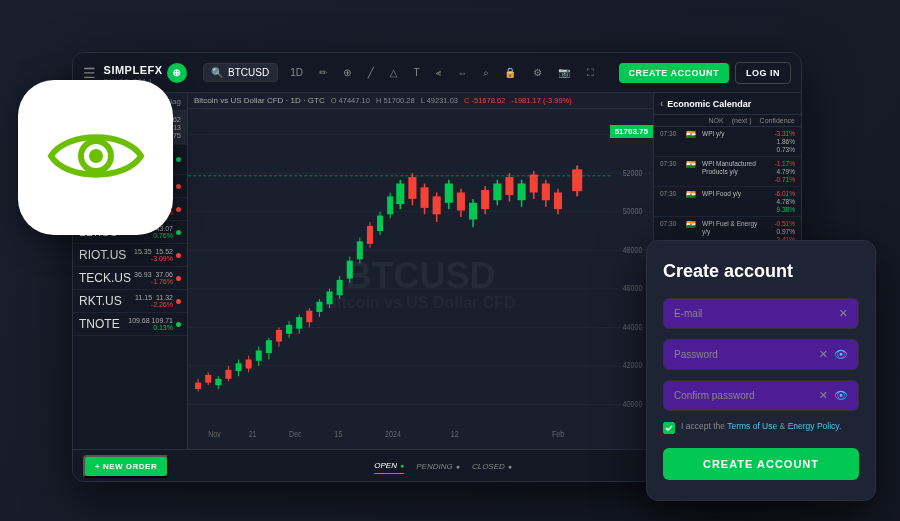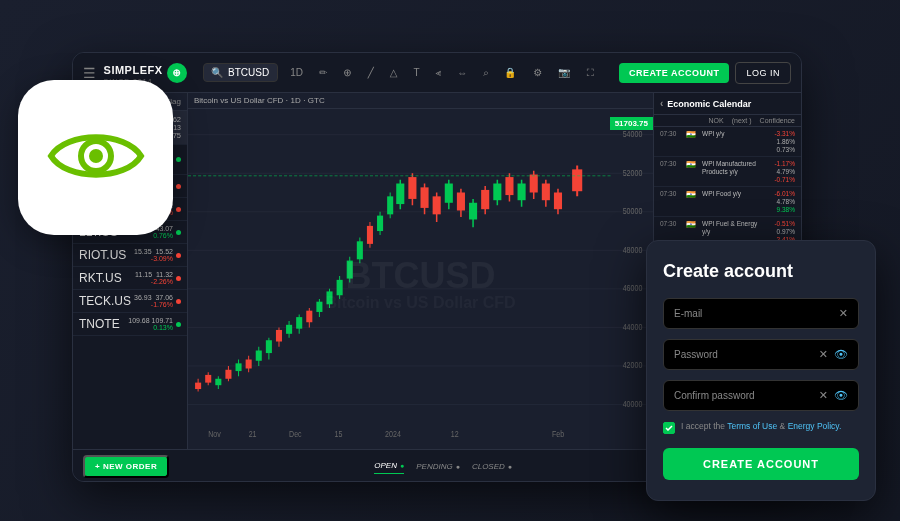--- a/index.html
+++ b/index.html
@@ -161,21 +161,21 @@
       cursor: pointer;
       text-transform: uppercase;
       letter-spacing: 0.5px;
       border: none;
     }
 
     .btn-log-in {
       background: transparent;
       color: white;
       font-size: 9px;
-      font-weight: 400;
+      font-weight: 700;
       padding: 5px 10px;
       border-radius: 4px;
       cursor: pointer;
       text-transform: uppercase;
       letter-spacing: 0.5px;
       border: 1px solid #444;
     }
 
     
     .chart-wrapper {
@@ -446,21 +446,21 @@
       font-weight: 700;
       color: white;
       margin-bottom: 16px;
     }
 
     .form-field {
       margin-bottom: 10px;
     }
 
     .field-input-wrapper {
-      background: #000000;
+      background: #4c1d95;
       border: 1px solid #333;
       border-radius: 6px;
       display: flex;
       align-items: center;
       padding: 8px 10px;
       gap: 6px;
     }
 
     .field-input-wrapper input {
       background: transparent;
@@ -660,64 +660,71 @@
           </div>
           <div style="text-align:right">
             <div style="font-size:7px;color:#aaa">15.35&nbsp;&nbsp;15.52</div>
             <div style="font-size:7px;color:#f44336">-3.09%</div>
           </div>
           <div class="inst-dot red"></div>
         </div>
 
         <div class="instrument-row">
           <div style="flex:1">
+            <div class="inst-name">TECK.US</div>
+          </div>
+          <div style="text-align:right">
+            <div style="font-size:7px;color:#aaa">36.93&nbsp;&nbsp;37.06</div>
+            <div style="font-size:7px;color:#f44336">-1.76%</div>
+          </div>
+          <div class="inst-dot red"></div>
+        </div>
+
+        <div class="instrument-row">
+          <div style="flex:1">
             <div class="inst-name">RKT.US</div>
           </div>
           <div style="text-align:right">
             <div style="font-size:7px;color:#aaa">11.15&nbsp;&nbsp;11.32</div>
             <div style="font-size:7px;color:#f44336">-2.26%</div>
           </div>
           <div class="inst-dot red"></div>
         </div>
 
         <div class="instrument-row">
           <div style="flex:1">
-            <div class="inst-name">TECK.US</div>
-          </div>
-          <div style="text-align:right">
-            <div style="font-size:7px;color:#aaa">36.93&nbsp;&nbsp;37.06</div>
-            <div style="font-size:7px;color:#f44336">-1.76%</div>
-          </div>
-          <div class="inst-dot red"></div>
-        </div>
-
-        <div class="instrument-row">
-          <div style="flex:1">
             <div class="inst-name">TNOTE</div>
           </div>
           <div style="text-align:right">
             <div style="font-size:7px;color:#aaa">109.68&nbsp;109.71</div>
             <div style="font-size:7px;color:#00c853">0.13%</div>
           </div>
           <div class="inst-dot green"></div>
         </div>
       </div>
 
       <div class="chart-area">
         <div class="chart-top-bar">
           <span class="chart-symbol-info">Bitcoin vs US Dollar CFD · 1D · GTC</span>
+          <div class="chart-price-info">
+            <span>O <span>47447.10</span></span>
+            <span>H <span>51700.28</span></span>
+            <span>L <span>49231.03</span></span>
+            <span class="down">C <span>-51678.62</span></span>
+            <span class="down"><span>-1981.17</span> <span>(-3.99%)</span></span>
+          </div>
         </div>
 
         <div class="chart-canvas">
           
           <div class="chart-watermark">BTCUSD</div>
           <div class="chart-watermark-sub">Bitcoin vs US Dollar CFD</div>
 
           
-          <div style="position:absolute;right:0;top:8px;background:#00c853;color:white;font-size:8px;padding:2px 5px;font-weight:700">51703.75</div>
+          <div style="position:absolute;right:0;top:16px;background:#00c853;color:white;font-size:8px;padding:2px 5px;font-weight:700">51703.75</div>
 
           
           <svg class="chart-svg" viewBox="0 0 460 260" preserveAspectRatio="none" xmlns="http://www.w3.org/2000/svg">
 
             <line x1="0" y1="20" x2="460" y2="20" stroke="#2a3040" stroke-width="0.5"></line>
             <line x1="0" y1="50" x2="460" y2="50" stroke="#2a3040" stroke-width="0.5"></line>
             <line x1="0" y1="80" x2="460" y2="80" stroke="#2a3040" stroke-width="0.5"></line>
             <line x1="0" y1="110" x2="460" y2="110" stroke="#2a3040" stroke-width="0.5"></line>
             <line x1="0" y1="140" x2="460" y2="140" stroke="#2a3040" stroke-width="0.5"></line>
             <line x1="0" y1="170" x2="460" y2="170" stroke="#2a3040" stroke-width="0.5"></line>

